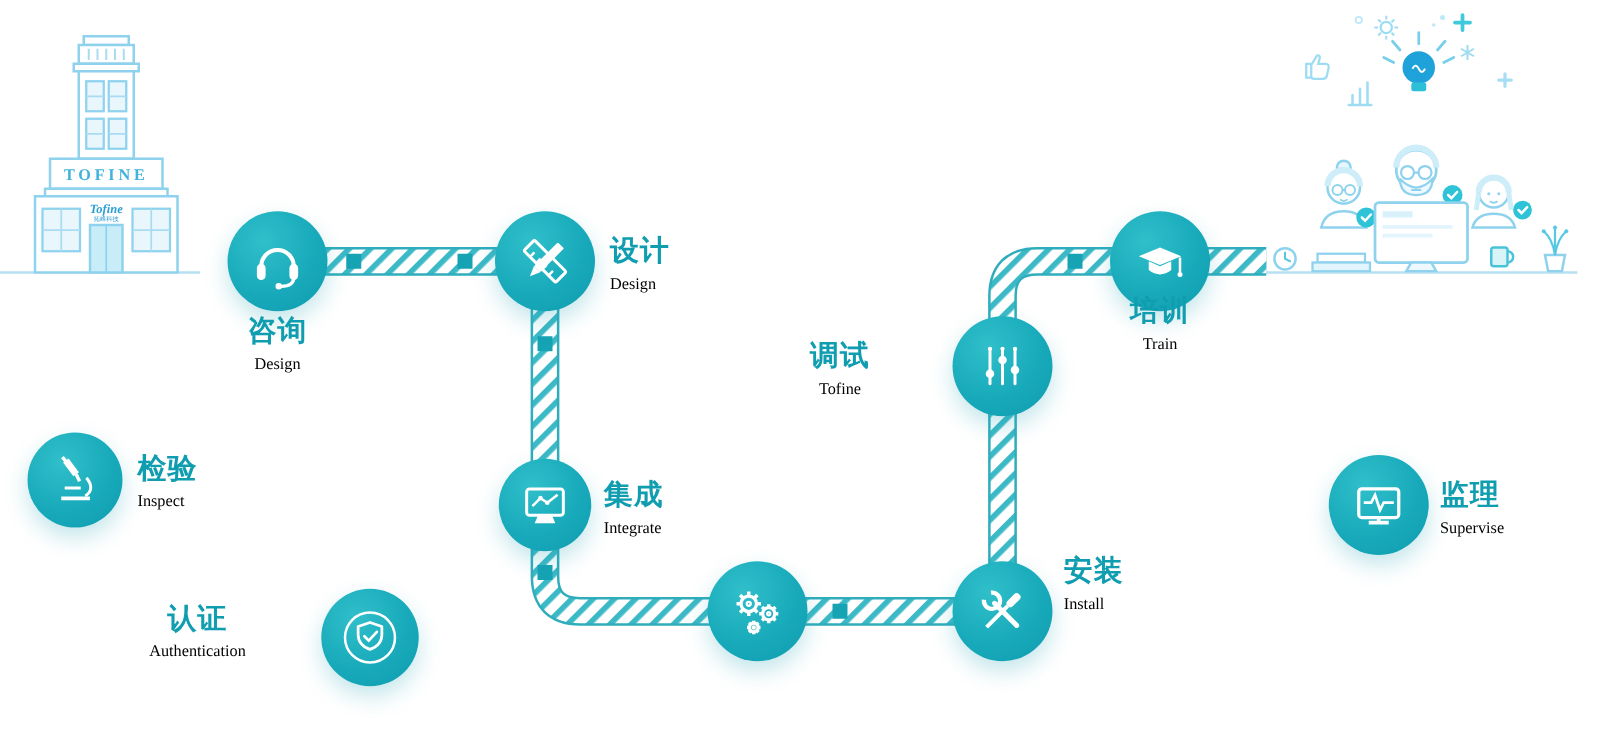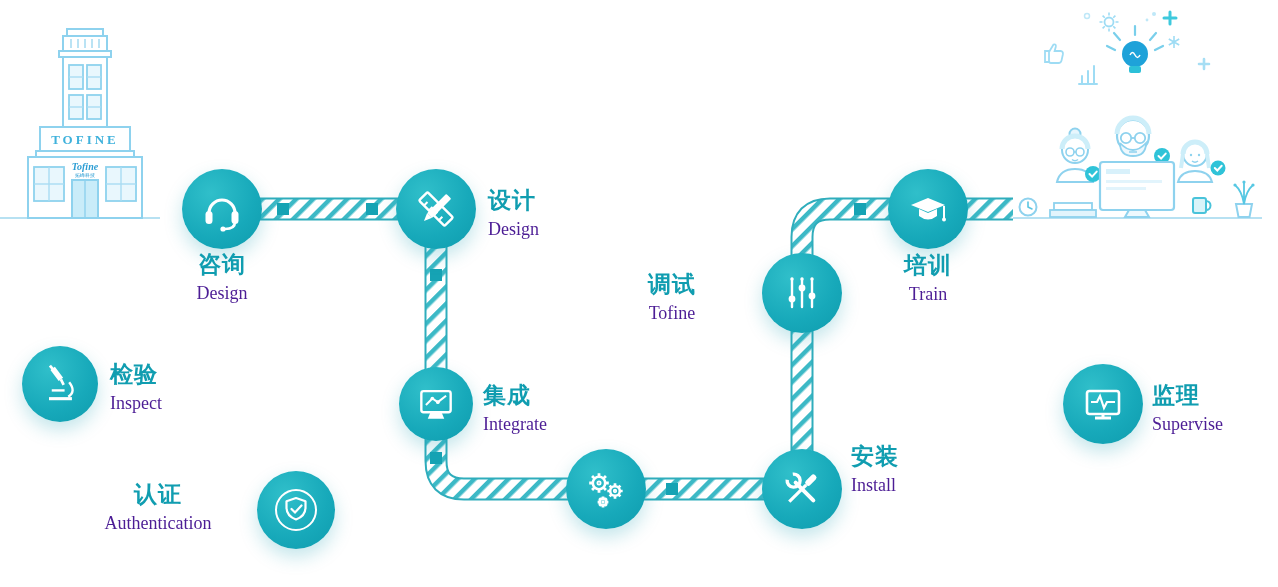--- a/index.html
+++ b/index.html
@@ -5,21 +5,21 @@
   html,body{margin:0;padding:0;background:#ffffff;}
   .stage{position:relative;width:1278px;height:587px;background:#ffffff;overflow:hidden;
          font-family:Liberation Serif, serif;}
   .stage > svg{position:absolute;display:block;}
   .node{position:absolute;border-radius:50%;display:flex;align-items:center;justify-content:center;
         background:radial-gradient(circle at 36% 30%, #30bfca 0%, #17a9ba 58%, #0e9bad 100%);
         box-shadow:0 8px 18px rgba(19,156,176,0.25);}
   .node svg{position:static;display:block;}
   .lbl{position:absolute;}
   .lbl .zh{font-size:23px;font-weight:bold;color:#109db0;letter-spacing:1px;line-height:1.1;}
-  .lbl .en{font-size:18px;color:#4c1d95;margin-top:7px;line-height:1.1;}
+  .lbl .en{font-size:13px;color:#000000;margin-top:7px;line-height:1.1;}
   .t-center{text-align:center;}
   .t-right{text-align:center;}
 </style>
 </head>
 <body>
 
 <div class="stage">
 
   <svg width="1278" height="587" style="left:0;top:0">
     <defs>
@@ -302,21 +302,21 @@
     <div class="en">Integrate</div>
   </div>
   <div class="lbl" style="left:851px;top:444px">
     <div class="zh">安装</div>
     <div class="en">Install</div>
   </div>
   <div class="lbl t-right" style="left:602px;top:272px;width:140px">
     <div class="zh">调试</div>
     <div class="en">Tofine</div>
   </div>
-  <div class="lbl t-center" style="left:858px;top:253px;width:140px">
+  <div class="lbl t-center" style="left:858px;top:236px;width:140px">
     <div class="zh">培训</div>
     <div class="en">Train</div>
   </div>
   <div class="lbl" style="left:110px;top:362px">
     <div class="zh">检验</div>
     <div class="en">Inspect</div>
   </div>
   <div class="lbl t-right" style="left:78px;top:482px;width:160px">
     <div class="zh">认证</div>
     <div class="en">Authentication</div>

